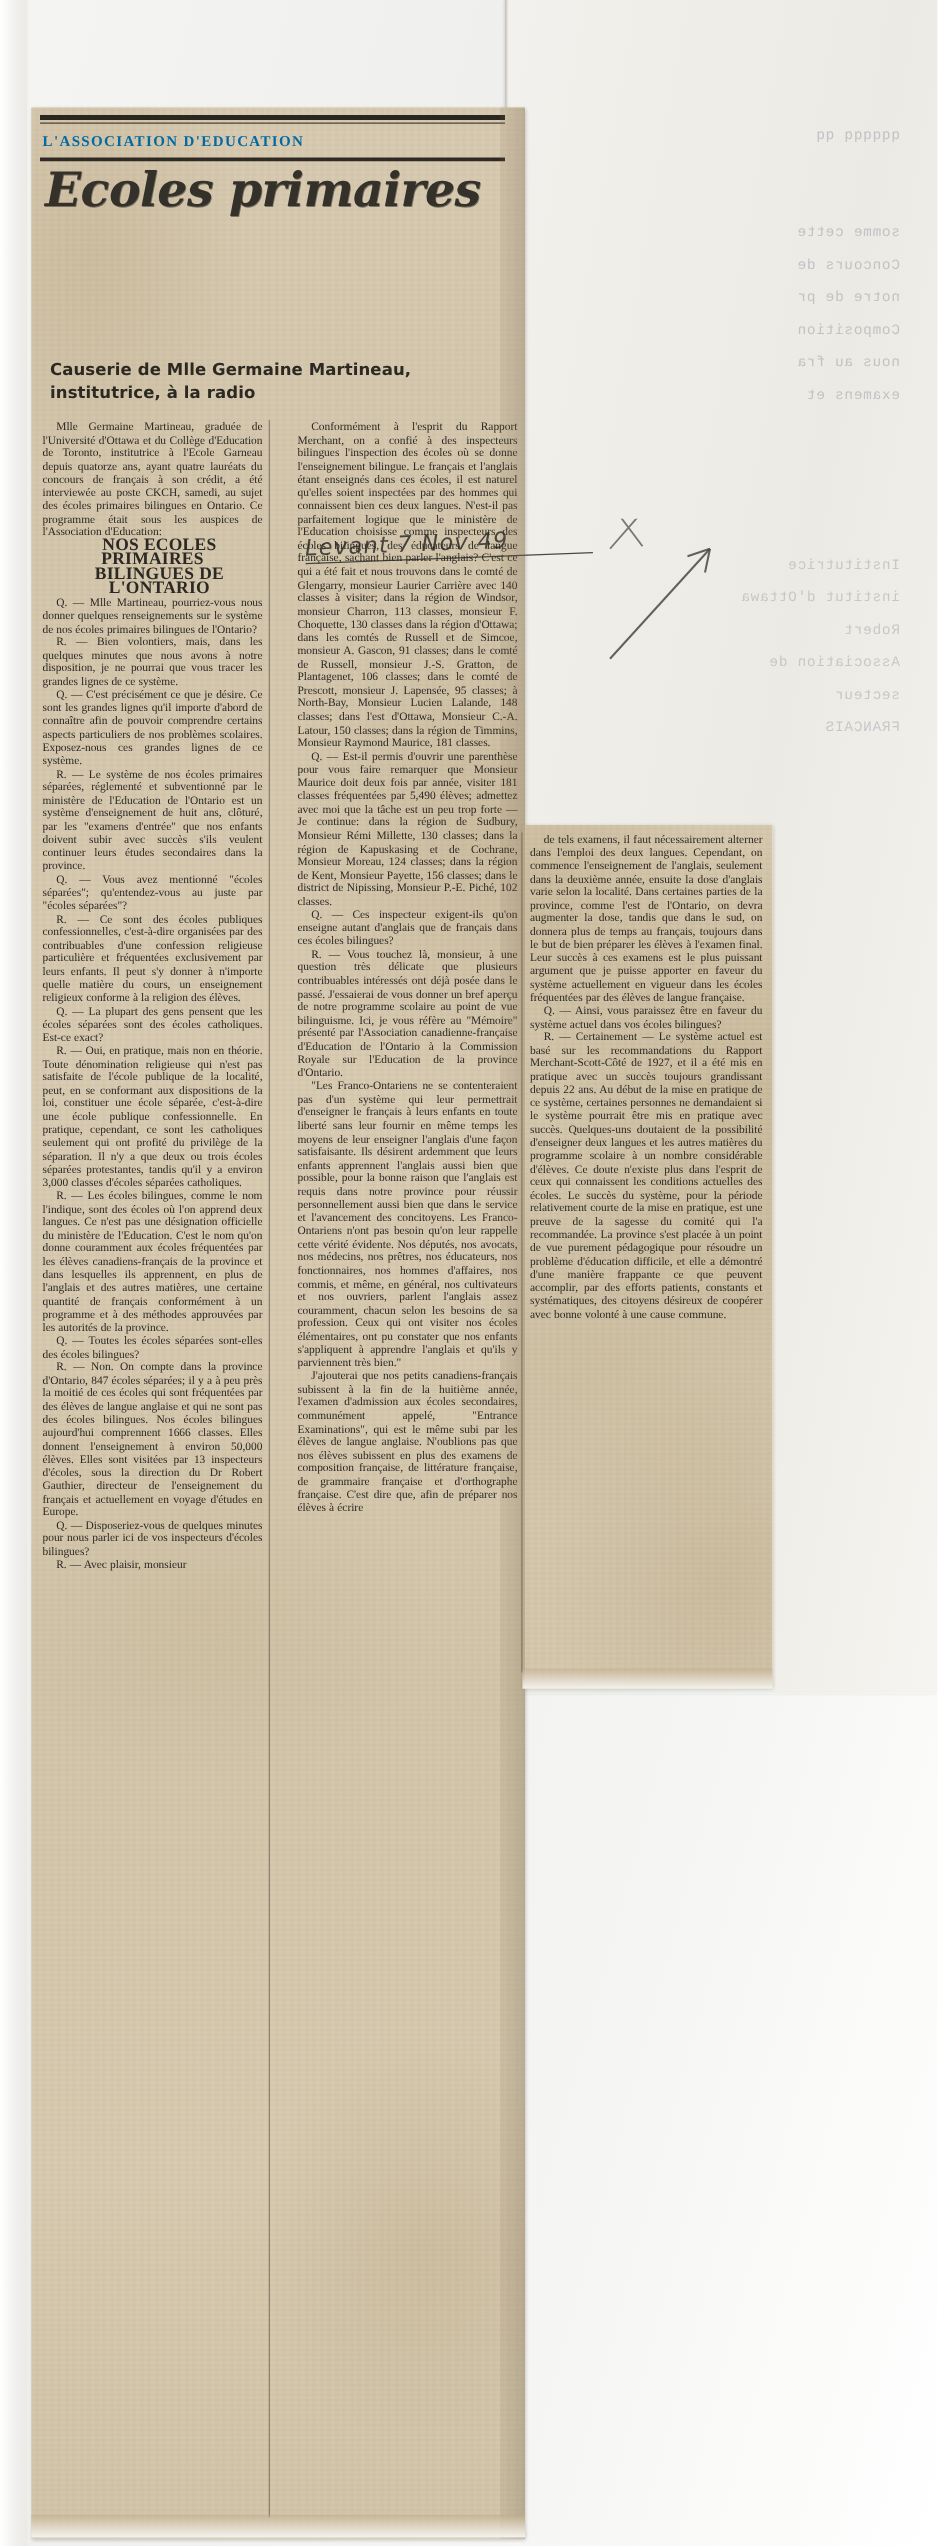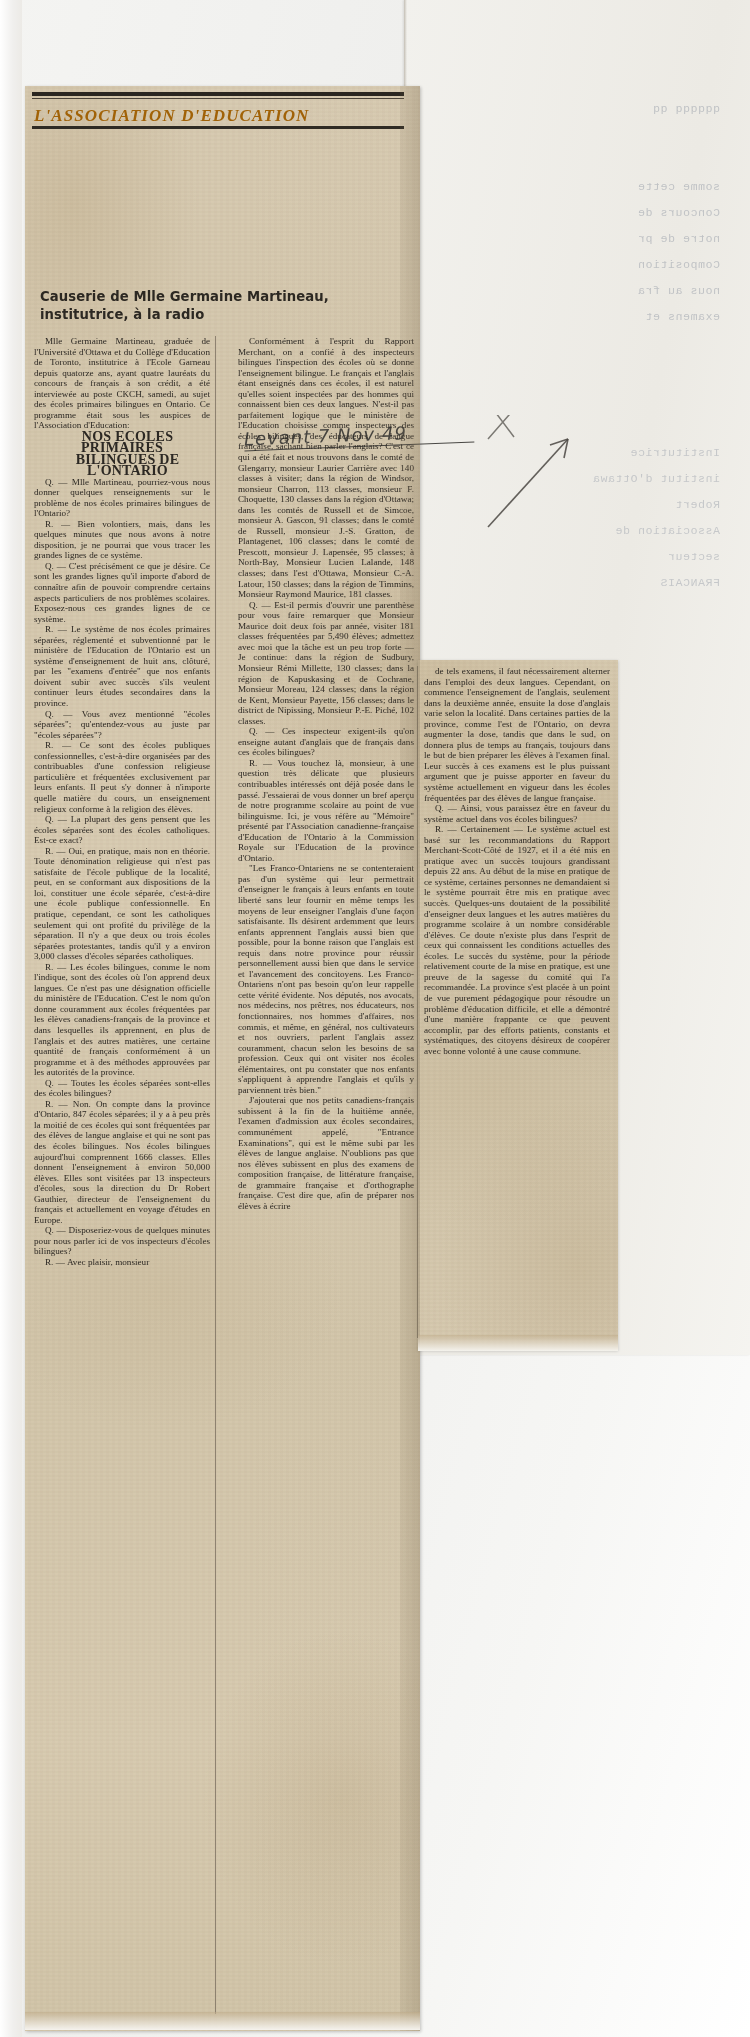--- a/index.html
+++ b/index.html
@@ -84,23 +84,22 @@
     position:absolute;left:32px;top:92px;width:372px;height:4px;
     background:#2a2620;
   }
   #rule-top2{
     position:absolute;left:32px;top:98px;width:372px;height:1px;
     background:#4a4338;
   }
   #kicker{
     position:absolute;left:34px;top:106px;width:370px;
     font-family:"Liberation Serif", serif;
-    font-size:17px;font-weight:bold;letter-spacing:1.1px;
-    color:#a16207;
-    font-style:italic;
+    font-size:12px;font-weight:bold;letter-spacing:1.1px;
+    color:#0369a1;
   }
   #rule-under-kicker{
     position:absolute;left:32px;top:126px;width:372px;height:2.5px;
     background:#2f2b24;
   }
   #headline{
     position:absolute;left:36px;top:128px;width:368px;
     font-family:"DejaVu Serif", serif;
     font-style:italic;font-weight:bold;
     font-size:38px;line-height:47px;letter-spacing:-.5px;
@@ -202,39 +201,40 @@
   <div class="stain-a"></div>
   <div class="grain"></div>
 </div>
 
 <div id="rule-top"></div>
 <div id="rule-top2"></div>
 <div id="kicker">L'ASSOCIATION D'EDUCATION</div>
 <div id="rule-under-kicker"></div>
 
 <div id="headline">
+  <div>Ecoles primaires</div>
 </div>
 
 <div style="position:absolute;left:0;top:0;width:750px;height:0;"></div>
 <div style="position:absolute;left:122px;top:212px;">
   <span id="handnote">Levant 7 Nov 49</span>
 </div>
 
 <div id="subhead" style="white-space:pre-line;">Causerie de Mlle Germaine Martineau,
 institutrice, à la radio</div>
 
 <div class="vrule" id="vrule1"></div>
 <div class="vrule" id="vrule2"></div>
 
 <div class="col" id="col1">
     <p>Mlle Germaine Martineau, graduée de l'Université d'Ottawa et du Collège d'Education de Toronto, institutrice à l'Ecole Garneau depuis quatorze ans, ayant quatre lauréats du concours de français à son crédit, a été interviewée au poste CKCH, samedi, au sujet des écoles primaires bilingues en Ontario. Ce programme était sous les auspices de l'Association d'Education:</p>
     <p class="sechead">NOS ECOLES PRIMAIRES</p>
     <p class="sechead">BILINGUES DE</p>
     <p class="sechead">L'ONTARIO</p>
-    <p>Q. — Mlle Martineau, pourriez-vous nous donner quelques renseignements sur le problème de nos écoles primaires bilingues de l'Ontario?</p>
+    <p>Q. — Mlle Martineau, pourriez-vous nous donner quelques renseignements sur le système de nos écoles primaires bilingues de l'Ontario?</p>
     <p>R. — Bien volontiers, mais, dans les quelques minutes que nous avons à notre disposition, je ne pourrai que vous tracer les grandes lignes de ce système.</p>
     <p>Q. — C'est précisément ce que je désire. Ce sont les grandes lignes qu'il importe d'abord de connaître afin de pouvoir comprendre certains aspects particuliers de nos problèmes scolaires. Exposez-nous ces grandes lignes de ce système.</p>
     <p>R. — Le système de nos écoles primaires séparées, réglementé et subventionné par le ministère de l'Education de l'Ontario est un système d'enseignement de huit ans, clôturé, par les "examens d'entrée" que nos enfants doivent subir avec succès s'ils veulent continuer leurs études secondaires dans la province.</p>
     <p>Q. — Vous avez mentionné "écoles séparées"; qu'entendez-vous au juste par "écoles séparées"?</p>
     <p>R. — Ce sont des écoles publiques confessionnelles, c'est-à-dire organisées par des contribuables d'une confession religieuse particulière et fréquentées exclusivement par leurs enfants. Il peut s'y donner à n'importe quelle matière du cours, un enseignement religieux conforme à la religion des élèves.</p>
     <p>Q. — La plupart des gens pensent que les écoles séparées sont des écoles catholiques. Est-ce exact?</p>
     <p>R. — Oui, en pratique, mais non en théorie. Toute dénomination religieuse qui n'est pas satisfaite de l'école publique de la localité, peut, en se conformant aux dispositions de la loi, constituer une école séparée, c'est-à-dire une école publique confessionnelle. En pratique, cependant, ce sont les catholiques seulement qui ont profité du privilège de la séparation. Il n'y a que deux ou trois écoles séparées protestantes, tandis qu'il y a environ 3,000 classes d'écoles séparées catholiques.</p>
     <p>R. — Les écoles bilingues, comme le nom l'indique, sont des écoles où l'on apprend deux langues. Ce n'est pas une désignation officielle du ministère de l'Education. C'est le nom qu'on donne couramment aux écoles fréquentées par les élèves canadiens-français de la province et dans lesquelles ils apprennent, en plus de l'anglais et des autres matières, une certaine quantité de français conformément à un programme et à des méthodes approuvées par les autorités de la province.</p>
     <p>Q. — Toutes les écoles séparées sont-elles des écoles bilingues?</p>
     <p>R. — Non. On compte dans la province d'Ontario, 847 écoles séparées; il y a à peu près la moitié de ces écoles qui sont fréquentées par des élèves de langue anglaise et qui ne sont pas des écoles bilingues. Nos écoles bilingues aujourd'hui comprennent 1666 classes. Elles donnent l'enseignement à environ 50,000 élèves. Elles sont visitées par 13 inspecteurs d'écoles, sous la direction du Dr Robert Gauthier, directeur de l'enseignement du français et actuellement en voyage d'études en Europe.</p>

